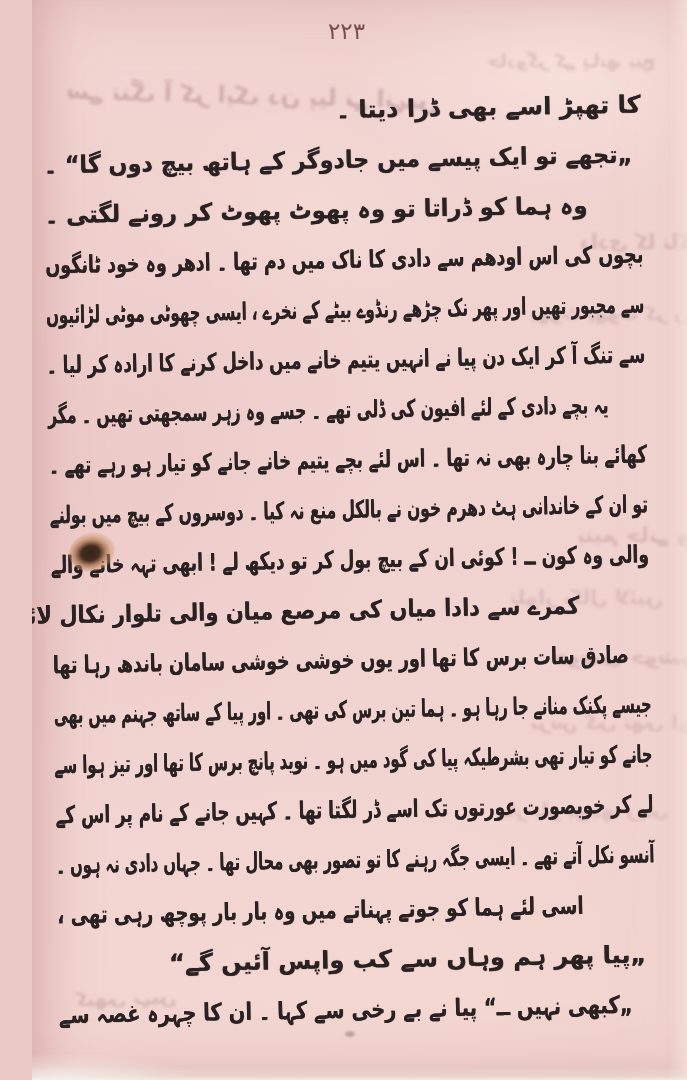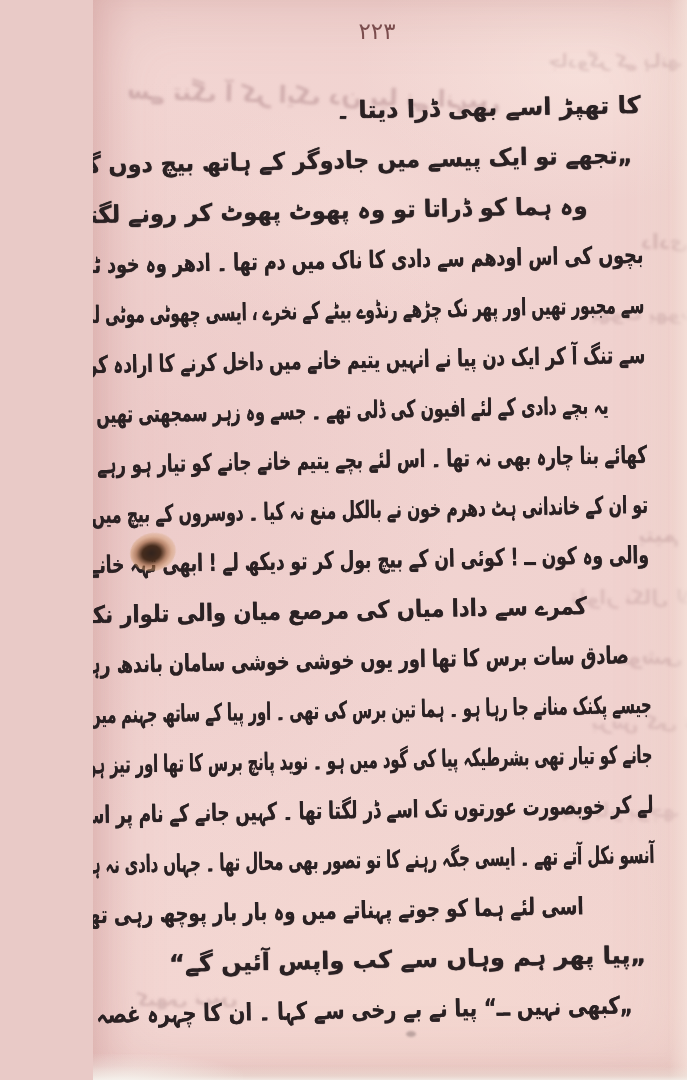--- a/index.html
+++ b/index.html
@@ -1,17 +1,17 @@
 <!DOCTYPE html>
 <html lang="ur" dir="rtl"><head>
 <meta charset="utf-8">
 <style>
   html,body{margin:0;padding:0;width:687px;height:1080px;overflow:hidden;background:#e9cac7;}
   .page{
-    position:relative;width:594px;height:1080px;overflow:hidden;
+    position:relative;width:655px;height:1080px;overflow:hidden;
     font-family:"DejaVu Sans",sans-serif;
     background:
       radial-gradient(ellipse 320px 200px at 82% 6%, rgba(252,235,228,.55), transparent 70%),
       radial-gradient(ellipse 420px 520px at 12% 42%, rgba(228,186,186,.38), transparent 72%),
       radial-gradient(ellipse 520px 320px at 58% 92%, rgba(247,219,209,.55), transparent 75%),
       radial-gradient(ellipse 260px 160px at 40% 20%, rgba(249,226,220,.4), transparent 70%),
       linear-gradient(90deg, #ecc9c7 0%, #f2d5d2 7%, #f0d2cf 90%, #f7ded8 100%);
     box-shadow: inset 0 0 70px rgba(186,128,124,.33), inset 0 -8px 18px rgba(210,160,150,.25);
   }
   

